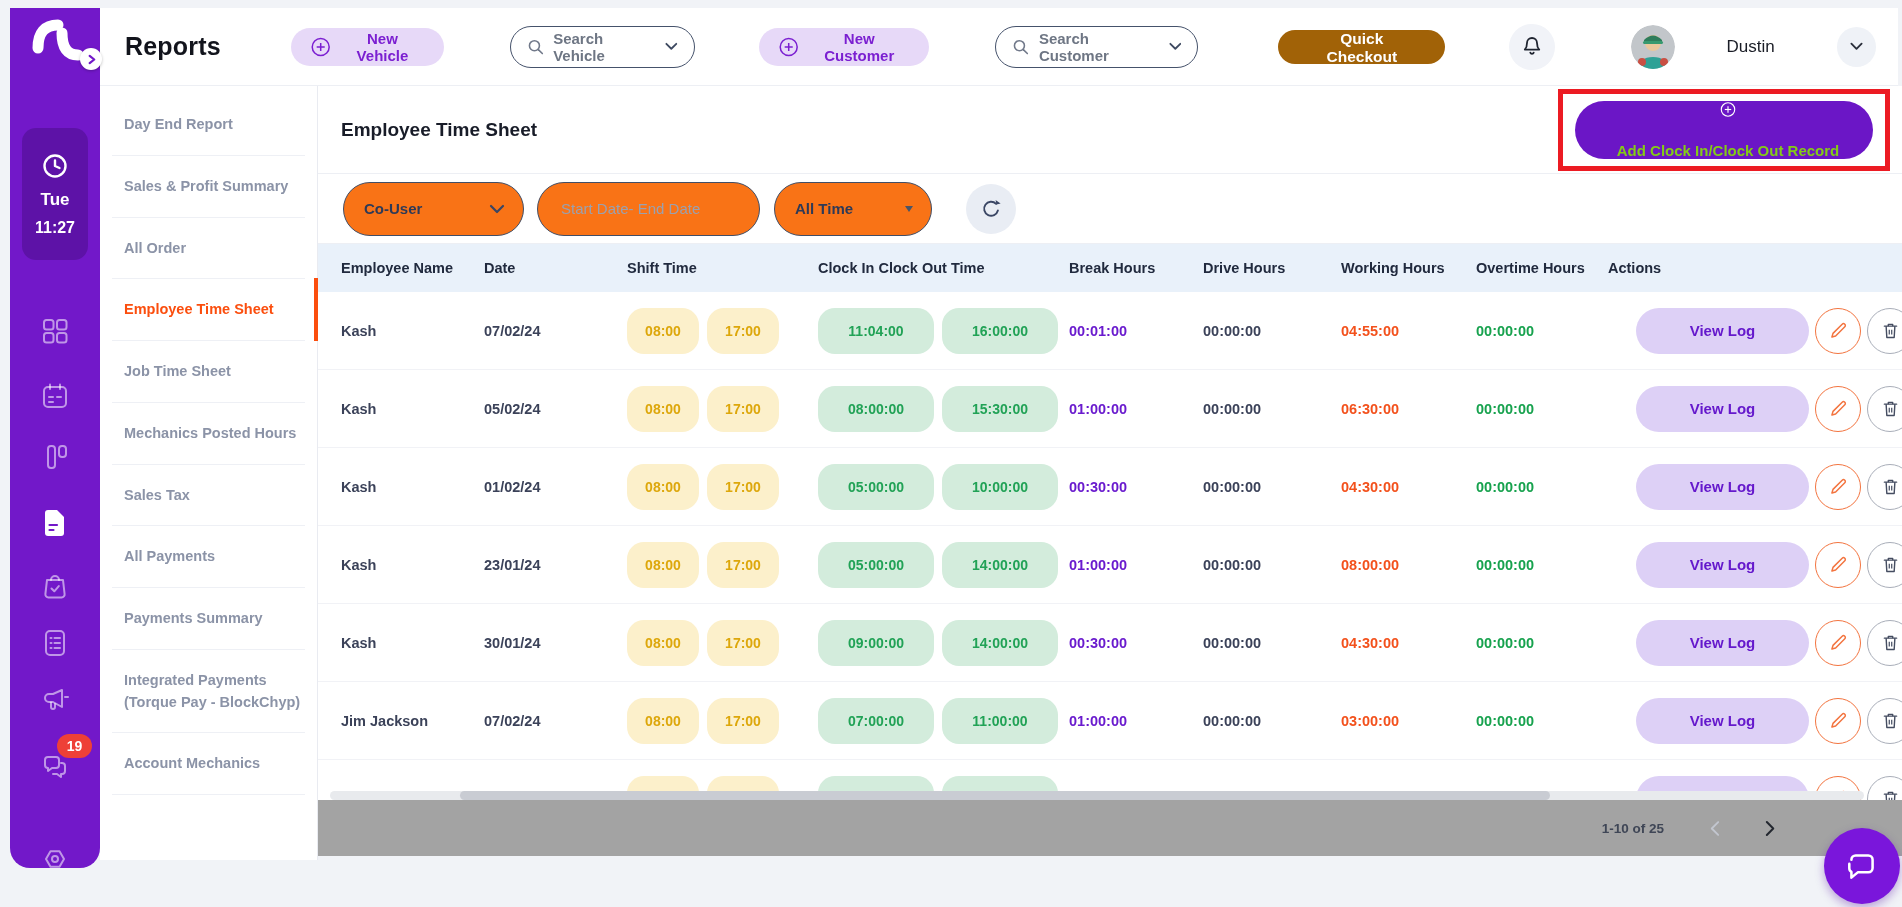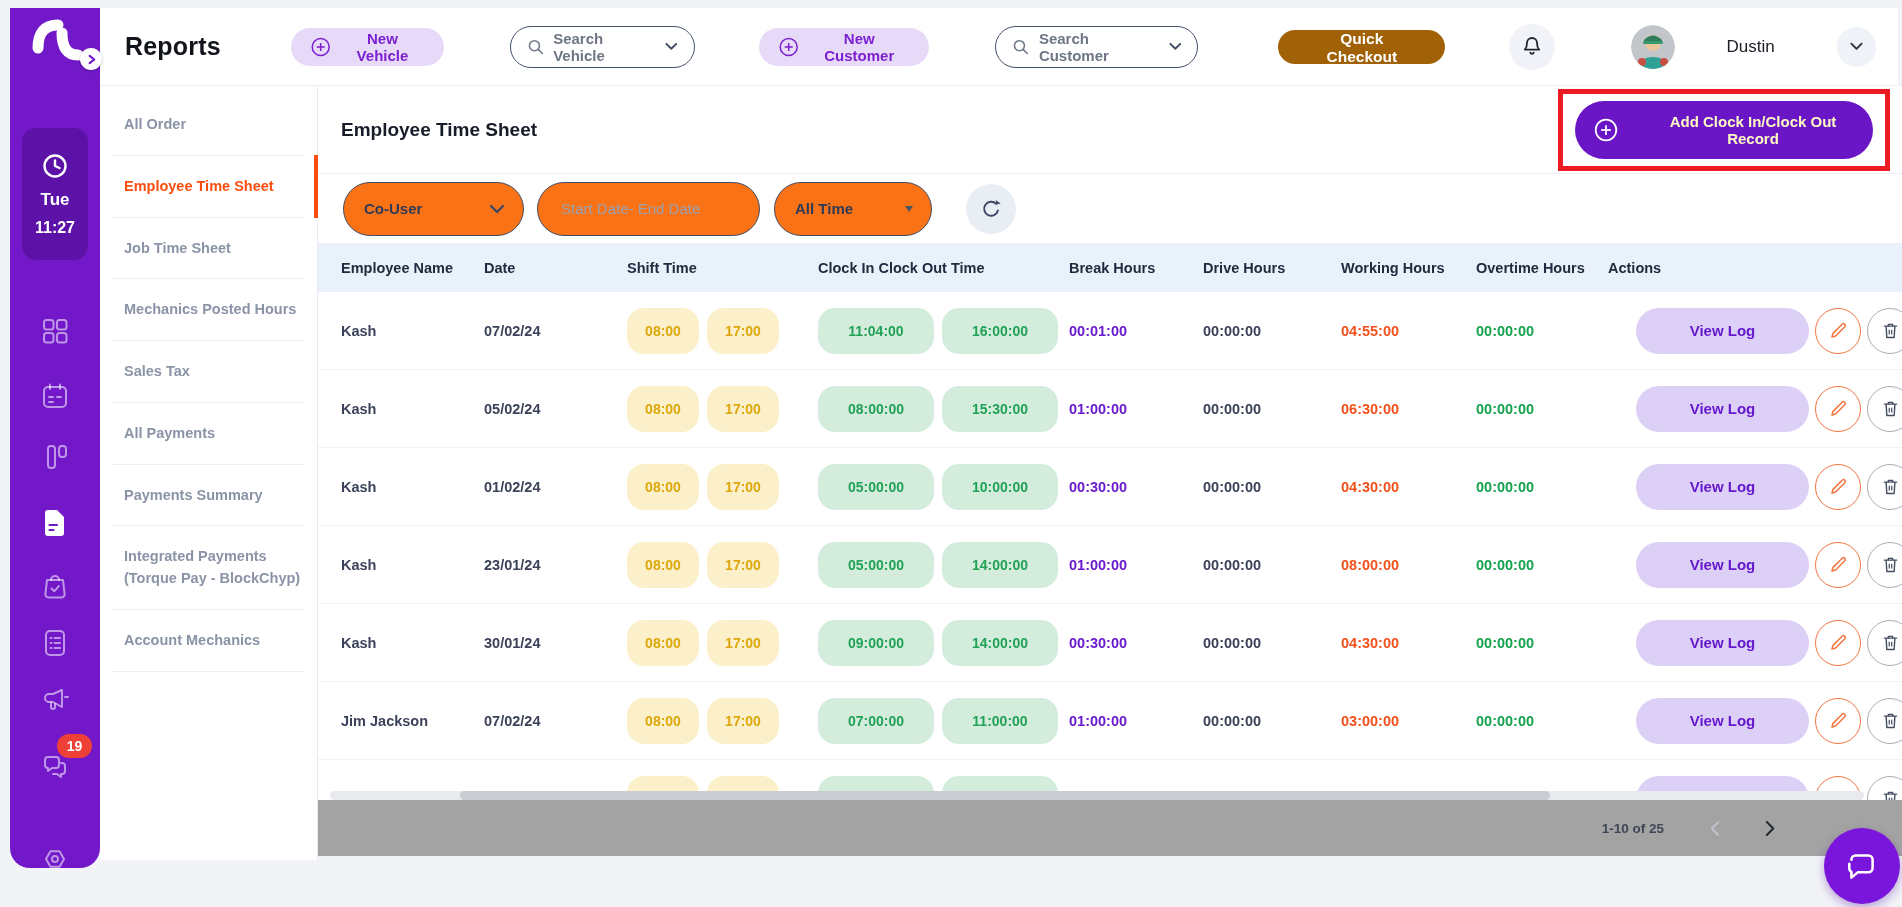--- a/index.html
+++ b/index.html
@@ -36,21 +36,21 @@
   .subsidebar ul { list-style:none; margin:0; padding:8px 0 0; }
   .side-item { position:relative; margin:0 12px; padding:20px 4px 19px 12px; border-bottom:1px solid #EEF0F5; font-size:14.5px; font-weight:700; color:#8B93A7; line-height:1.5; cursor:pointer; }
   .side-item.active { color:#FB4E0E; }
   .side-item.active::after { content:""; position:absolute; right:-13px; top:-1px; bottom:-1px; width:4px; background:#FB4E0E; }
 
   
   .main { position:absolute; left:318px; top:86px; right:0; height:770px; background:#fff; overflow:hidden; z-index:1; }
   .main-head { height:88px; display:flex; align-items:center; padding:0 8px 0 23px; border-bottom:1px solid #EDEFF4; }
   .main-title { font-size:19px; font-weight:800; color:#181C28; }
   .annotation { margin-left:auto; margin-right:4px; border:5px solid #EC1B23; padding:7px 12px; }
-  .add-btn { width:298px; height:58px; border-radius:29px; background:#6B16C6; color:#fef9c3; font-weight:700; font-size:15px; border:none; display:flex; align-items:center; gap:24px; padding:0 10px 0 18px; cursor:pointer; font-family:inherit; }
+  .add-btn { width:298px; height:58px; border-radius:29px; background:#6B16C6; color:#84cc16; font-weight:700; font-size:15px; border:none; display:flex; align-items:center; gap:24px; padding:0 10px 0 18px; cursor:pointer; font-family:inherit;flex-direction:column; }
   .add-btn span { flex:1; text-align:center; }
 
   .filters { height:70px; display:flex; align-items:center; padding-left:25px; border-bottom:1px solid #EDEFF4; }
   .f-pill { height:54px; border:1.5px solid #414E66; border-radius:27px; background:#f97316; display:flex; align-items:center; }
   .f-select { width:181px; justify-content:space-between; padding:0 18px 0 20px; font-weight:700; font-size:15px; color:#2E3A57; cursor:pointer; }
   .f-date { width:223px; margin-left:13px; padding:0 21px; }
   .f-date input { border:none; outline:none; width:100%; font:500 15px "Liberation Sans","DejaVu Sans",sans-serif; color:#3a4258; background:transparent; }
   .f-date input::placeholder { color:#9AA1B0; }
   .f-time { width:158px; margin-left:14px; justify-content:space-between; padding:0 18px 0 20px; font-weight:700; font-size:15px; color:#2E3A57; cursor:pointer; }
   .caret-sm { width:0; height:0; border-left:4.5px solid transparent; border-right:4.5px solid transparent; border-top:6px solid #4A5568; }
@@ -243,21 +243,27 @@
     <button class="user-caret">
       <svg width="13" height="9" viewBox="0 0 14 9" fill="none">
           <polyline points="1.5,1.5 7,7 12.5,1.5" stroke="#2A2F3B" stroke-width="2" stroke-linecap="round" stroke-linejoin="round"></polyline>
         </svg>
     </button>
   </header>
 
   <aside class="subsidebar">
     <ul>
 
-
+        <li class="side-item">
+          <span>Day End Report</span>
+        </li>
+
+        <li class="side-item">
+          <span>Sales &amp; Profit Summary</span>
+        </li>
 
         <li class="side-item">
           <span>All Order</span>
         </li>
 
         <li class="side-item active">
           <span>Employee Time Sheet</span>
         </li>
 
         <li class="side-item">

